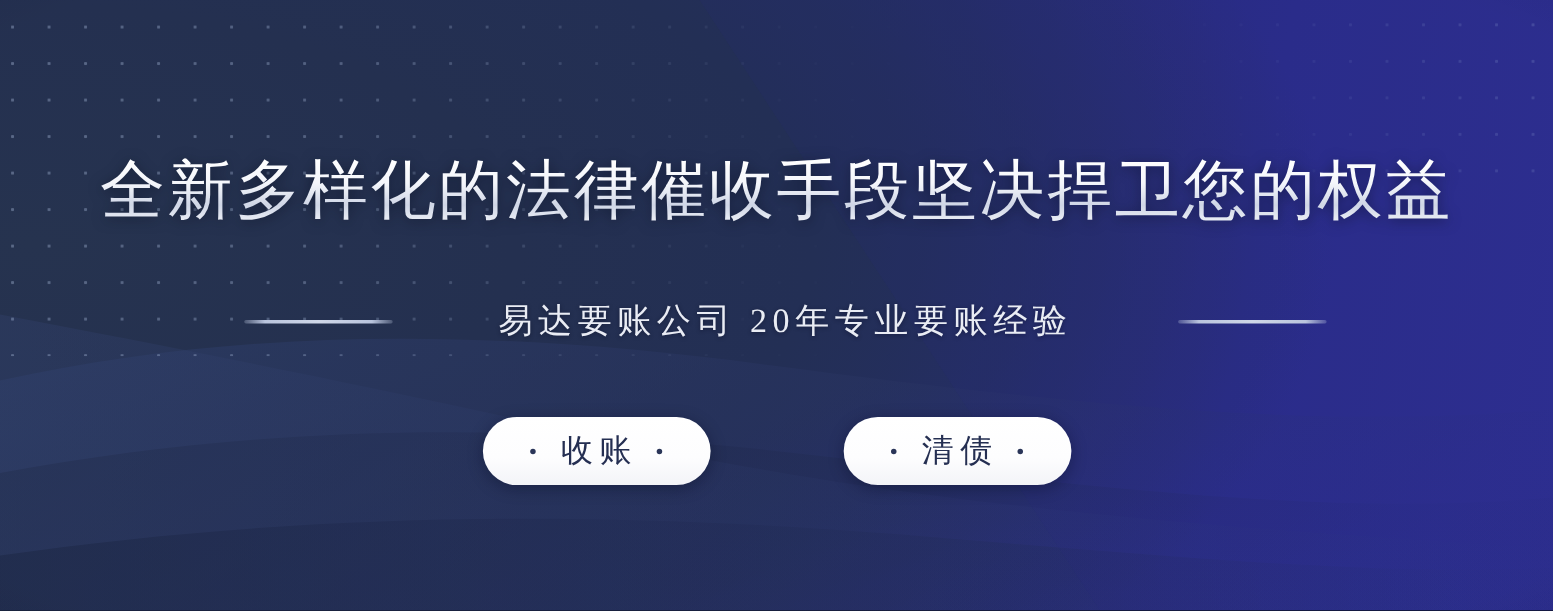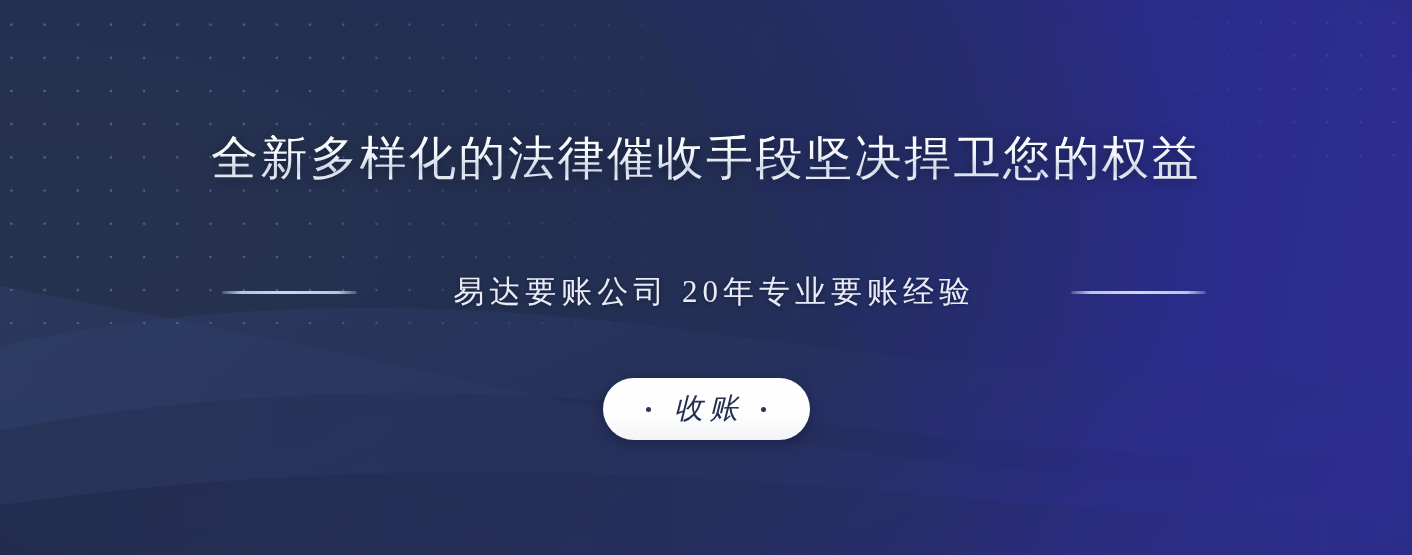--- a/index.html
+++ b/index.html
@@ -49,21 +49,21 @@
     position:absolute;inset:0;
     background:radial-gradient(120% 120% at 50% 50%, rgba(0,0,0,0) 55%, rgba(5,8,22,0.30) 100%);
   }
 
   
   .headline{
     position:absolute;
     left:0; right:0;
     top:104px;
     text-align:center;
-    font-size:47px;
+    font-size:59px;
     line-height:1;
     letter-spacing:2.5px;
     font-weight:400;
     color:#f2f4f9;
     background:linear-gradient(180deg,#ffffff 0%,#f4f6fb 38%,#cfd6e6 72%,#eef1f7 100%);
     -webkit-background-clip:text;
     background-clip:text;
     -webkit-text-fill-color:transparent;
     filter:drop-shadow(0 2px 6px rgba(8,12,30,0.55));
     white-space:nowrap;
@@ -95,24 +95,23 @@
     text-shadow:0 1px 4px rgba(8,12,30,0.45);
   }
 
   
   .pill-row{
     position:absolute;
     left:0; right:0;
     top:377px;
     height:64px;
     display:flex;
-    align-items:center;
+    align-items:flex-end;
     justify-content:center;
     gap:121px;
-    font-style:italic;
   }
   .pill{
     width:207px;
     height:62px;
     border-radius:31px;
     background:linear-gradient(180deg,#ffffff 0%,#fdfdfe 60%,#f3f4f8 100%);
     display:flex;
     align-items:center;
     justify-content:center;
     gap:17px;
@@ -183,16 +182,21 @@
   <div class="pill-row">
 
     <div class="pill">
       <span class="dot"></span>
       <span class="pill-label">收账</span>
       <span class="dot"></span>
     </div>
 
 
 
+    <div class="pill">
+      <span class="dot"></span>
+      <span class="pill-label">清债</span>
+      <span class="dot"></span>
+    </div>
 
   </div>
 
 </div>
 
 </body></html>

